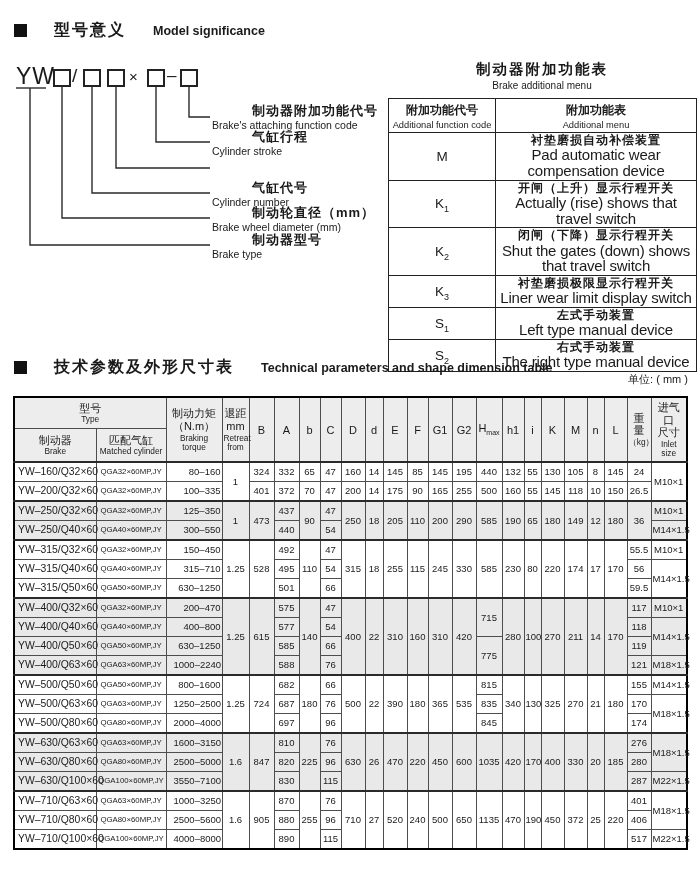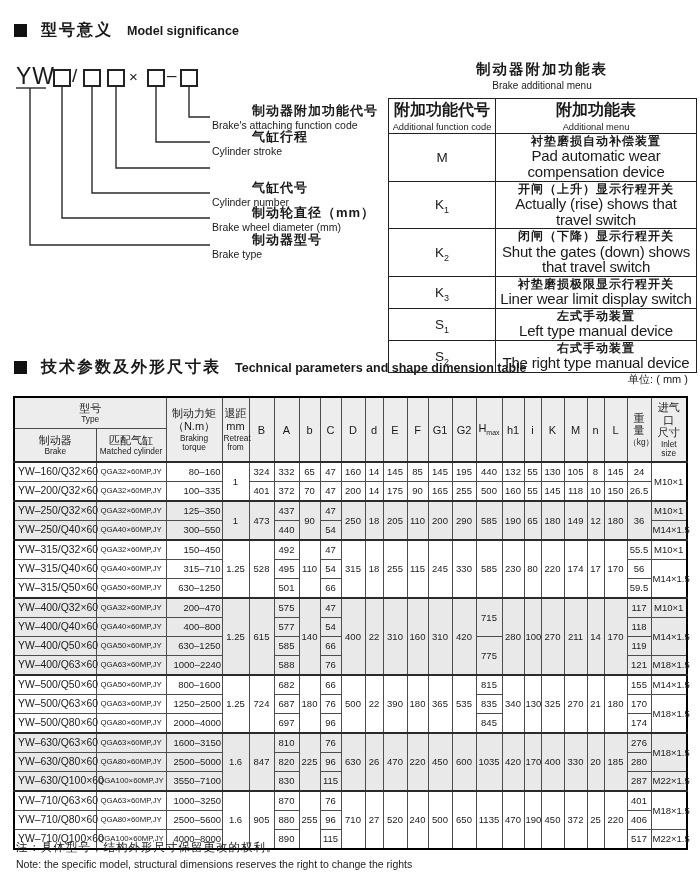--- a/index.html
+++ b/index.html
@@ -1,20 +1,20 @@
 <!DOCTYPE html>
 <html><head>
 <meta charset="utf-8">
 <style>
   html,body{margin:0;padding:0;background:#f4f4f4;}
   .page{position:relative;width:700px;height:882px;background:#fff;overflow:hidden;
         font-family:"Liberation Sans","DejaVu Sans",sans-serif;color:#1a1a1a;}
 
   
-  .sec-title{position:absolute;display:flex;align-items:center;gap:14px;}
+  .sec-title{position:absolute;display:flex;align-items:center;gap:27px;}
   .sq{width:13px;height:13px;background:#111;flex:0 0 auto;}
   .sec-zh{font-size:16px;font-weight:bold;letter-spacing:2px;}
   .sec-en{font-size:12.5px;font-weight:bold;}
 
   
   .diagram{position:absolute;left:14px;top:60px;width:380px;height:215px;}
   .dlines{position:absolute;left:0;top:0;}
   .yw{position:absolute;left:2px;top:3px;font-size:23px;letter-spacing:1px;}
   .mbox{position:absolute;top:9px;width:14px;height:14px;border:2px solid #222;background:#fff;}
   .msym{position:absolute;font-size:17px;}
@@ -24,21 +24,21 @@
 
   
   .ftwrap{position:absolute;left:388px;top:60px;width:308px;}
   .ft-title{text-align:center;}
   .ft-zh{font-size:14.5px;font-weight:bold;letter-spacing:2px;}
   .ft-en{font-size:10px;margin-top:1px;}
   table.ftable{border-collapse:collapse;table-layout:fixed;width:308px;margin-top:7px;}
   .ftable th,.ftable td{border:1px solid #222;text-align:center;padding:1px 2px;vertical-align:middle;}
   .ftable th{height:31px;}
   .ftable td{height:26px;}
-  .ftable .hz{display:block;font-size:16px;font-weight:bold;}
+  .ftable .hz{display:block;font-size:12px;font-weight:bold;}
   .ftable .he{display:block;font-size:9.3px;font-weight:normal;margin-top:1px;}
   .ftable .code{font-size:13.5px;}
   .ftable .code sub{font-size:9px;}
   .ftable .mz{display:block;font-size:12px;font-weight:bold;letter-spacing:1px;line-height:1.1;}
   .ftable .me{display:block;font-size:15px;line-height:1.05;letter-spacing:-0.2px;}
 
   
   .unit{position:absolute;right:12px;top:372px;font-size:11px;}
   .ttwrap{position:absolute;left:13px;top:396px;width:674px;}
   table.ttable{border-collapse:collapse;table-layout:fixed;width:673px;border:2px solid #000000;}
@@ -577,18 +577,14 @@
             <td>4000–8000</td>
             <td>890</td>
             <td>115</td>
             <td>517</td>
             <td>M22×1.5</td>
           </tr>
         </tbody>
       </table>
   </div>
 
-  <div class="note">
-    <div class="note-zh">注：具体型号，结构外形尺寸保留更改的权利。</div>
-    <div class="note-en">Note: the specific model, structural dimensions reserves the right to change the rights</div>
-  </div>
 
 </div>
 
 </body></html>

